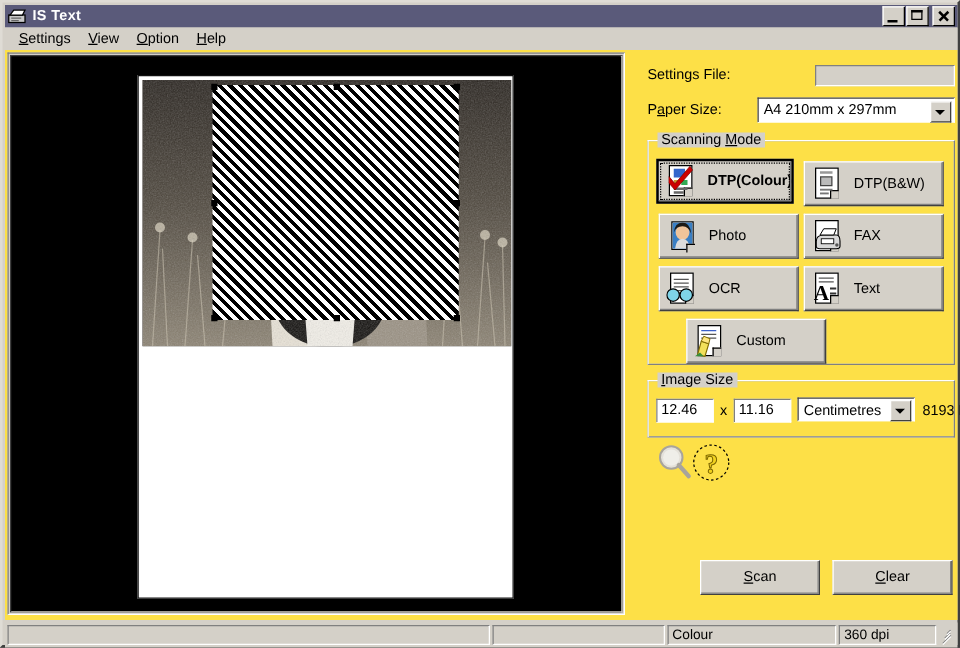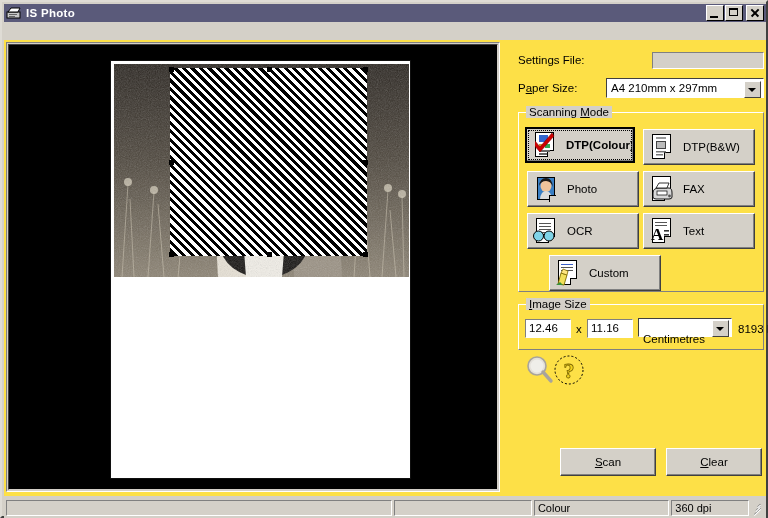--- a/index.html
+++ b/index.html
@@ -107,36 +107,42 @@
 
   <div class="titlebar">
     <span class="title-icon">
       <svg width="16" height="15" viewBox="0 0 16 15">
         <rect x="1" y="6" width="13" height="6" fill="#c8c8c8" stroke="#000"></rect>
         <path d="M2 6 L5 2 L14 2 L12 6 Z" fill="#ffffff" stroke="#000"></path>
         <rect x="3" y="8" width="8" height="1" fill="#666"></rect>
         <rect x="3" y="10" width="6" height="1" fill="#666"></rect>
       </svg>
     </span>
-    <span class="title-text">IS Photo</span>
+    <span class="title-text">IS Text</span>
     <span class="tb-btns">
       <span class="tb-btn">
           <i class="gl-min"></i>
         </span>
       <span class="tb-btn">
           <i class="gl-max-o"></i>
           <i class="gl-max-t"></i>
         </span>
       <span class="tb-btn close">
           <i class="gl-x1"></i>
           <i class="gl-x2"></i>
         </span>
     </span>
   </div>
 
+  <div class="menubar">
+    <span class="menu-item"><u>S</u><span>ettings</span></span>
+    <span class="menu-item"><u>V</u><span>iew</span></span>
+    <span class="menu-item"><u>O</u><span>ption</span></span>
+    <span class="menu-item"><u>H</u><span>elp</span></span>
+  </div>
 
   <div class="client">
 
     <div class="preview-outer">
       <div class="preview-inner">
         <div class="page">
           <div class="photo">
             <svg width="295" height="213" viewBox="0 0 295 213" preserveAspectRatio="none">
               <defs>
                 <linearGradient id="fieldg" x1="0" y1="0" x2="0" y2="1">
@@ -357,21 +363,21 @@
           </span>
           <span class="mode-label">Custom</span>
         </div>
       </div>
 
       <div class="group" style="left:14px;top:262px;width:246px;height:46px;">
         <span class="group-title"><u>I</u>mage Size</span>
         <span class="textbox" style="position:absolute;left:6px;top:14px;width:46px;">12.46</span>
         <span class="lbl" style="position:absolute;left:57px;top:18px;">x</span>
         <span class="textbox" style="position:absolute;left:68px;top:14px;width:46px;">11.16</span>
-        <span class="combo" style="position:absolute;left:119px;top:13px;width:94px;height:19px;padding-top:14px;">
+        <span class="combo" style="position:absolute;left:119px;top:13px;width:94px;height:19px;padding-top:4px;">
           <span>Centimetres</span>
           <span class="combo-btn" style="top:1px;height:15px;">
               <i class="arrow-dn"></i>
             </span>
         </span>
         <span class="lbl" style="position:absolute;left:219px;top:18px;white-space:nowrap;">8193 KB</span>
       </div>
 
       <span style="position:absolute;left:20px;top:312px;width:32px;height:32px;">
         <svg width="32" height="32" viewBox="0 0 32 32">

